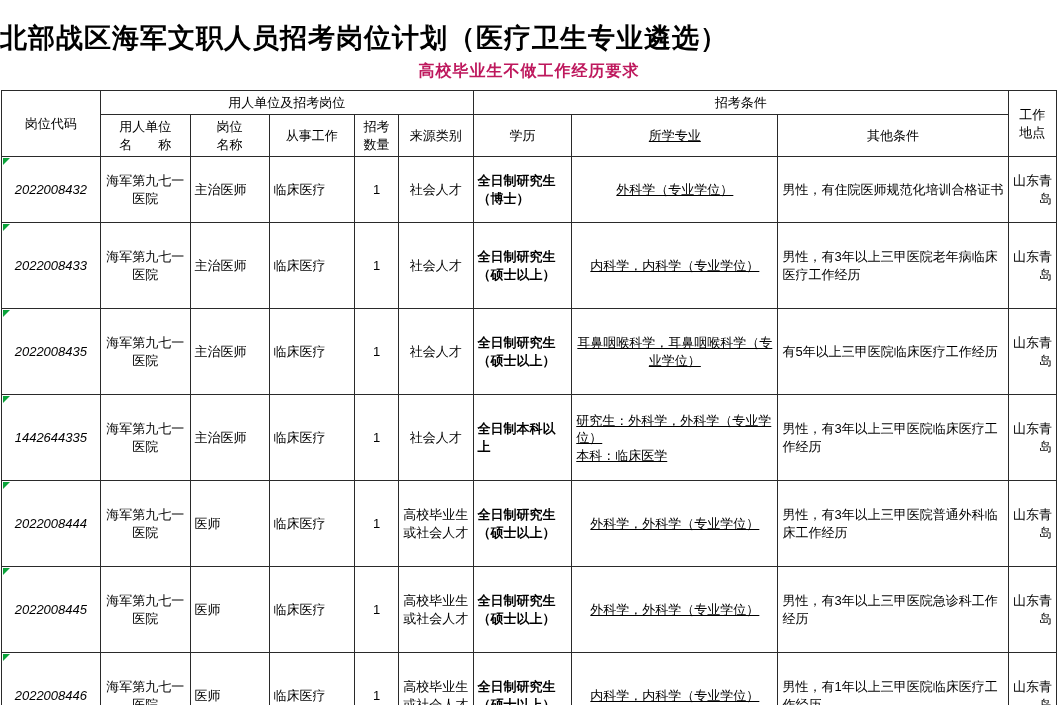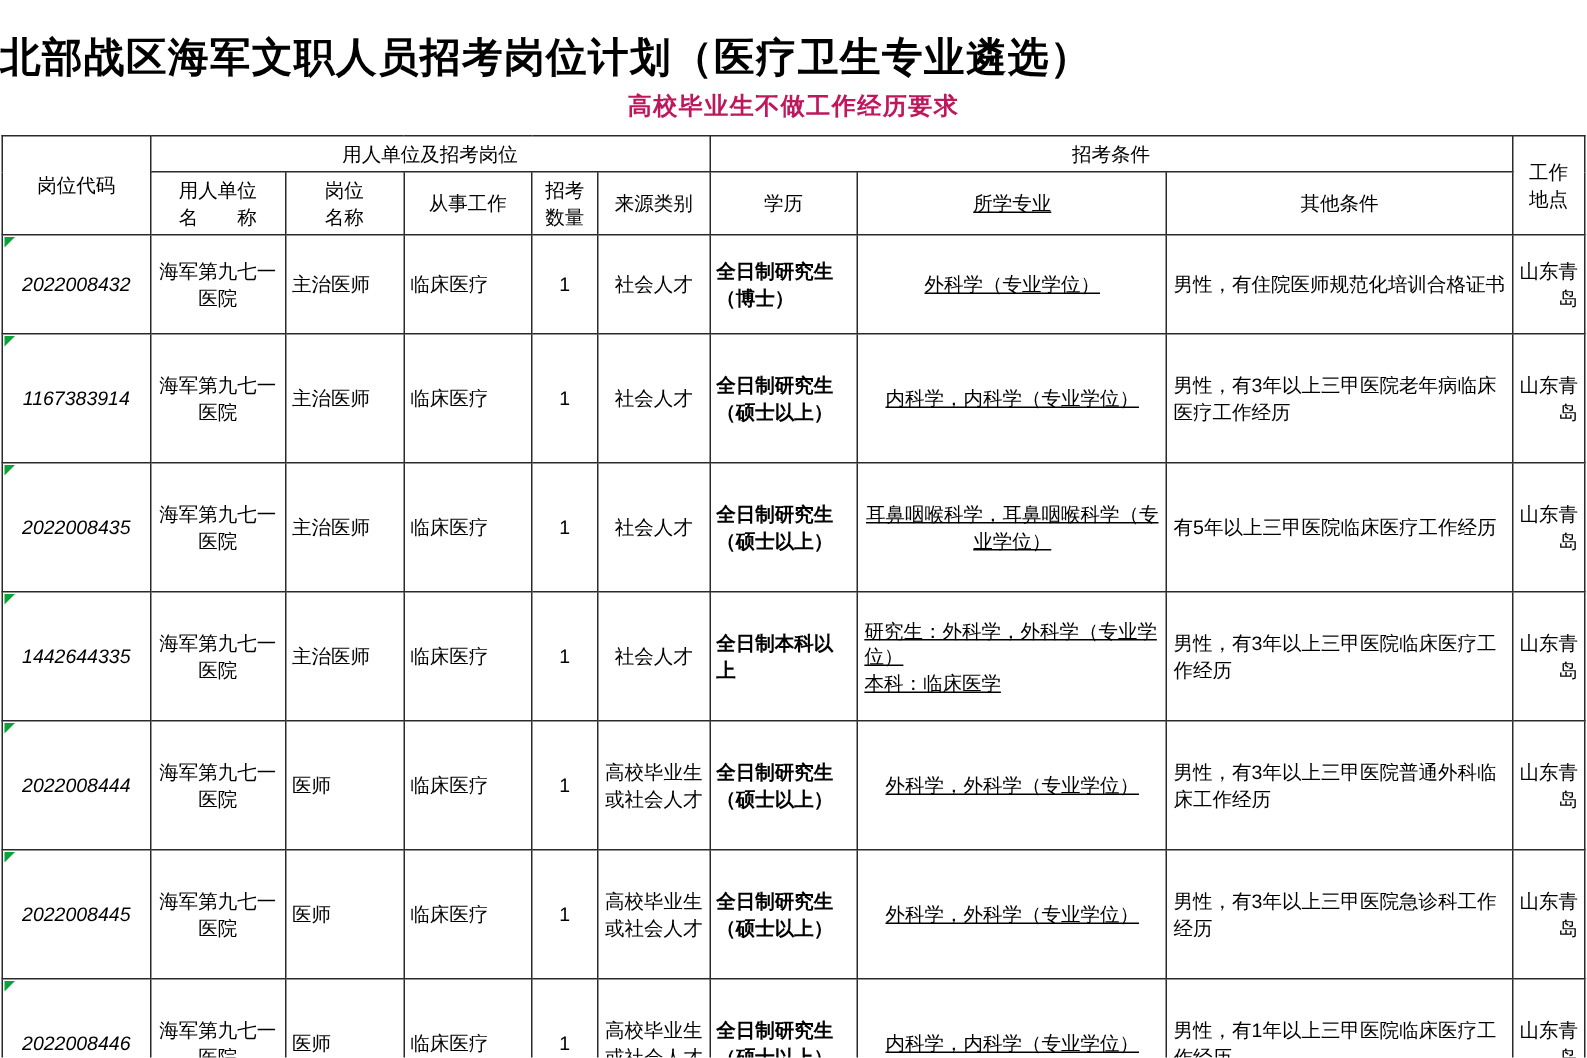--- a/index.html
+++ b/index.html
@@ -155,21 +155,21 @@
         <td class="c-work">临床医疗</td>
         <td class="c-num">1</td>
         <td class="c-src">社会人才</td>
         <td class="c-edu">全日制研究生（博士）</td>
         <td class="c-major major-center">外科学（专业学位）</td>
         <td class="c-other">男性，有住院医师规范化培训合格证书</td>
         <td class="c-loc loc-cell">山东青岛</td>
       </tr>
 
       <tr style="height:86px">
-        <td class="c-code mark">1167383914</td>
+        <td class="c-code mark">2022008433</td>
         <td class="c-unit">海军第九七一医院</td>
         <td class="c-post">主治医师</td>
         <td class="c-work">临床医疗</td>
         <td class="c-num">1</td>
         <td class="c-src">社会人才</td>
         <td class="c-edu">全日制研究生（硕士以上）</td>
         <td class="c-major major-center">内科学，内科学（专业学位）</td>
         <td class="c-other">男性，有3年以上三甲医院老年病临床医疗工作经历</td>
         <td class="c-loc loc-cell">山东青岛</td>
       </tr>

